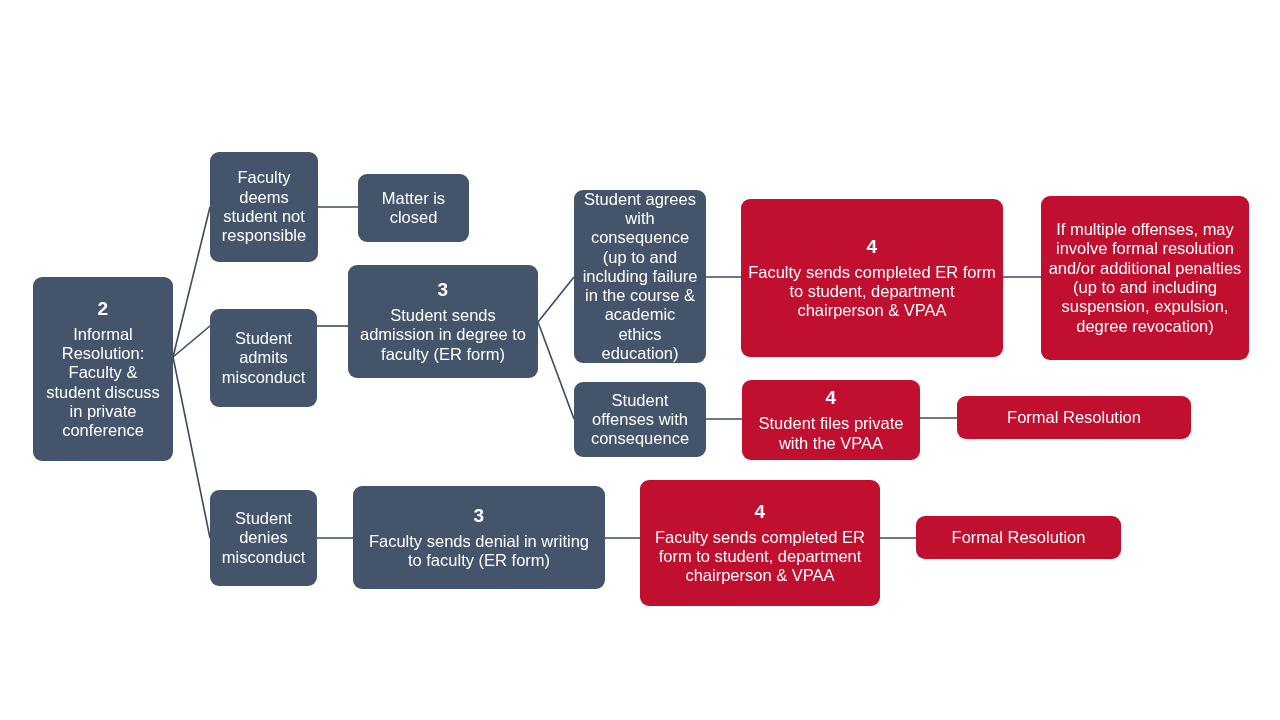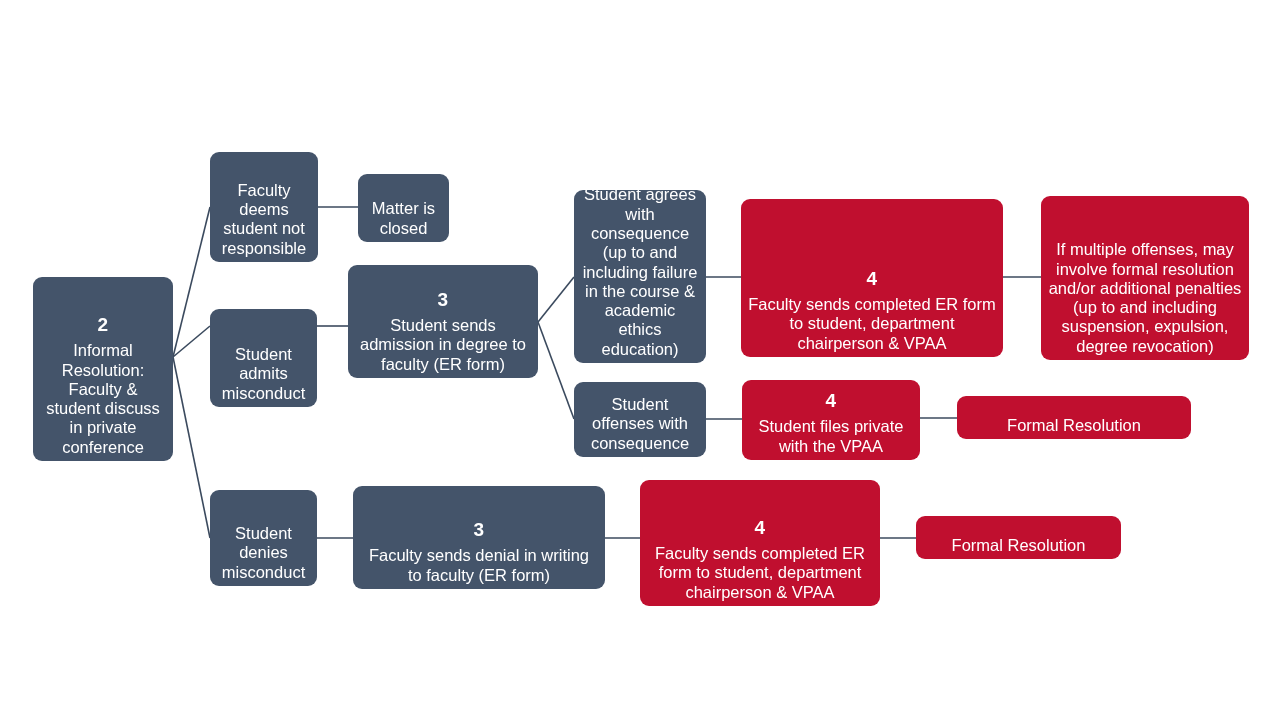--- a/index.html
+++ b/index.html
@@ -22,21 +22,21 @@
     width: 1280px;
     height: 720px;
     pointer-events: none;
   }
   .node {
     position: absolute;
     box-sizing: border-box;
     display: flex;
     flex-direction: column;
     align-items: center;
-    justify-content: flex-end;
+    justify-content: center;
     text-align: center;
     border-radius: 9px;
     color: #ffffff;
     padding: 4px 7px;
     line-height: 1.16;
     z-index: 2;
   }
   .node.blue { background: #44546A; }
   .node.red  { background: #C00F2F; }
 
@@ -54,21 +54,21 @@
   }
   .node .body {
     font-size: 16.5px;
     color: #ffffff;
     line-height: 1.17;
   }
 
   
   #n-informal     { left: 33px;   top: 277px; width: 140px; height: 184px; }
   #n-not-resp     { left: 210px;  top: 152px; width: 108px; height: 110px; }
-  #n-matter       { left: 358px;  top: 174px; width: 91px;  height: 68px;  }
+  #n-matter       { left: 358px;  top: 174px; width: 111px;  height: 68px;  }
   #n-admits       { left: 210px;  top: 277px; width: 107px; height: 98px; margin-top: 32px;  }
   #n-admission    { left: 348px;  top: 265px; width: 190px; height: 113px; }
   #n-agrees       { left: 574px;  top: 190px; width: 132px; height: 173px; }
   #n-er-top       { left: 741px;  top: 199px; width: 262px; height: 158px; }
   #n-multiple     { left: 1041px; top: 196px; width: 208px; height: 164px; }
   #n-disagrees    { left: 574px;  top: 382px; width: 132px; height: 75px;  }
   #n-appeal       { left: 742px;  top: 380px; width: 178px; height: 80px;  }
   #n-formal-mid   { left: 957px;  top: 396px; width: 234px; height: 43px;  }
   #n-denies       { left: 210px;  top: 490px; width: 107px; height: 96px;  }
   #n-denial       { left: 353px;  top: 486px; width: 252px; height: 103px; }

